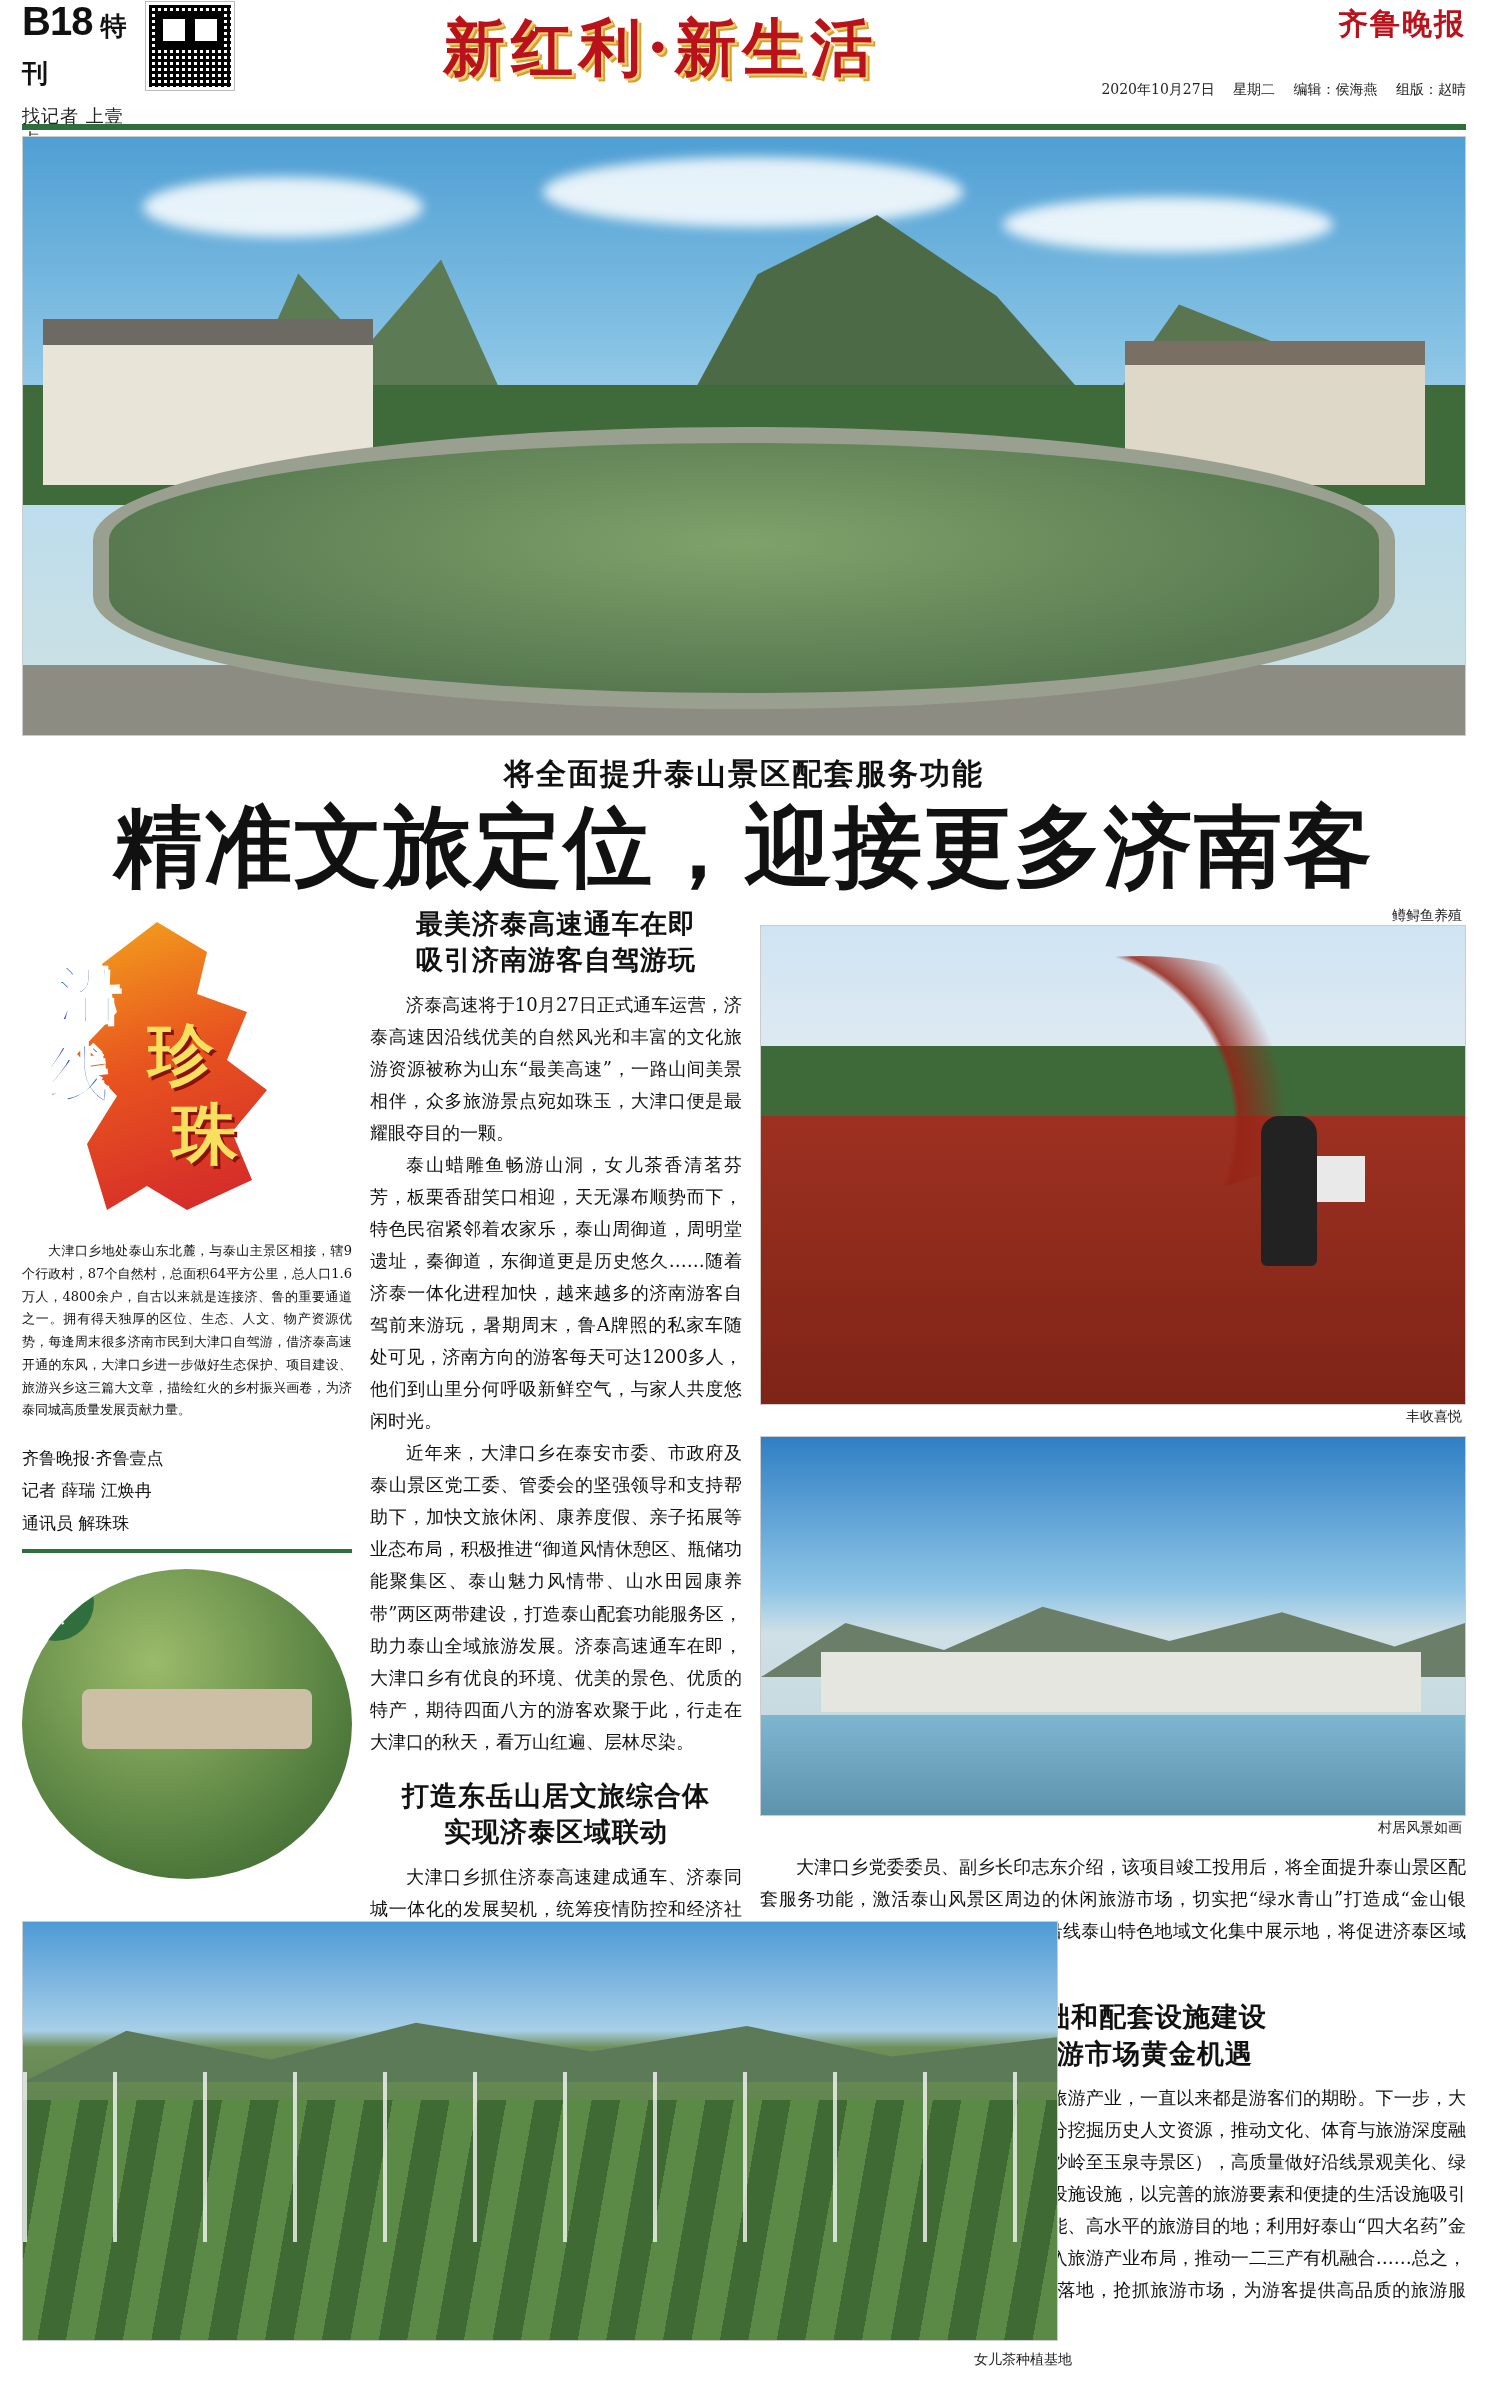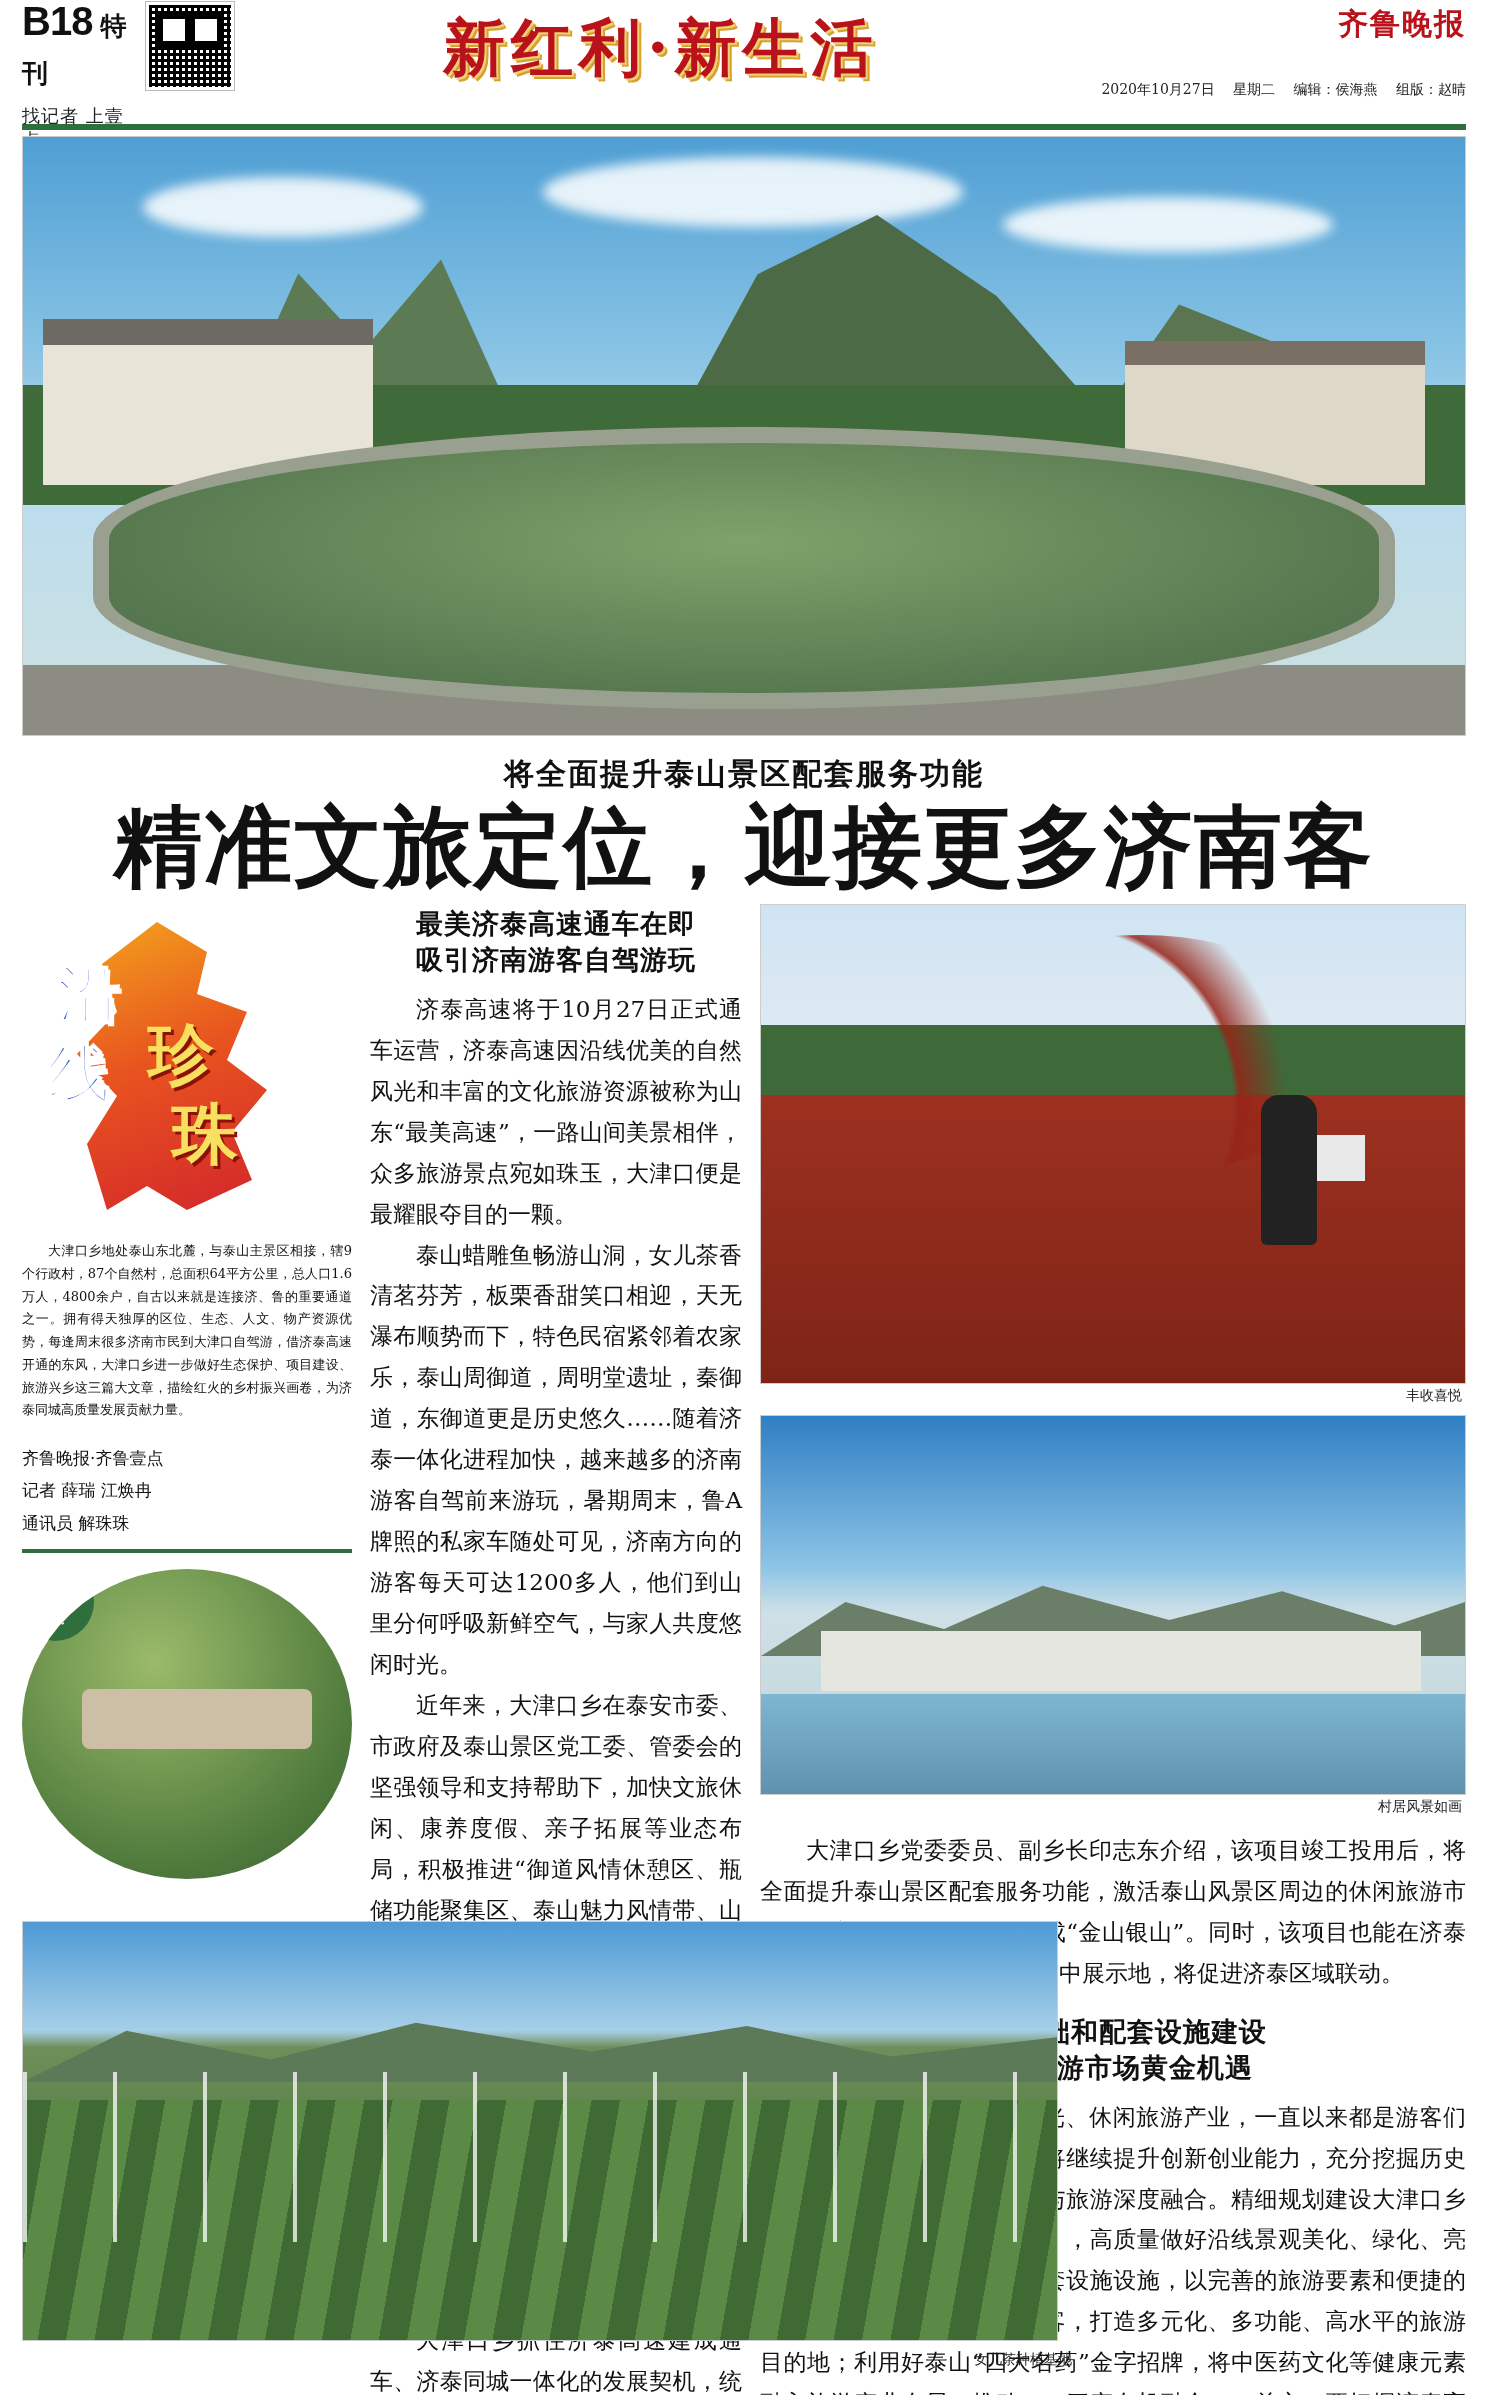--- a/index.html
+++ b/index.html
@@ -77,21 +77,21 @@
   .zhuzhu .yan{position:absolute;left:36px;top:48px;font-size:62px;font-weight:bold;color:#2f57c4;-webkit-text-stroke:2px #fff;text-shadow:3px 3px 0 #fff;}
   .zhuzhu .xian{position:absolute;left:26px;top:128px;font-size:62px;font-weight:bold;color:#2f57c4;-webkit-text-stroke:2px #fff;text-shadow:3px 3px 0 #fff;}
   .zhuzhu .zhen{position:absolute;left:126px;top:106px;font-size:66px;font-weight:bold;color:#f6e05e;text-shadow:3px 3px 0 #8c1008;}
   .zhuzhu .zhu{position:absolute;left:150px;top:186px;font-size:66px;font-weight:bold;color:#f6e05e;text-shadow:3px 3px 0 #8c1008;}
 
   .lead{font-size:13px;line-height:1.75;text-align:justify;margin-top:6px;text-indent:2em;}
   .byline{margin-top:20px;font-size:17px;line-height:1.9;}
   .greenbar{height:4px;background:#2f6f3e;margin:10px 0 14px 0;}
 
   .sub-h{font-size:27px;font-weight:bold;text-align:center;line-height:1.35;margin:2px 0 10px 0;letter-spacing:1px;}
-  .txt{font-size:23px;line-height:1.78;text-align:justify;text-indent:2em;}
+  .txt{font-size:18px;line-height:1.78;text-align:justify;text-indent:2em;}
 
   .photo{position:relative;border:1px solid #ccc;box-sizing:border-box;overflow:hidden;}
   .cap{font-size:14px;text-align:right;padding:3px 4px 0 0;color:#222;}
 
   .p-fish{height:480px;background:linear-gradient(#cfe4f2 0%,#dfeaf2 28%,#a33322 29%,#7e2417 100%);position:relative;}
   .p-fish .trees{position:absolute;left:0;right:0;top:120px;height:70px;background:#3e6a3a;}
   .p-fish .spray{position:absolute;left:170px;top:30px;width:420px;height:240px;border-radius:50%;
      background:radial-gradient(circle at 30% 70%,rgba(140,30,20,.0) 52%,rgba(150,35,22,.85) 54%,rgba(150,35,22,0) 68%);}
   .p-fish .person{position:absolute;left:500px;top:190px;width:56px;height:150px;background:#222;border-radius:18px 18px 6px 6px;}
   .p-fish .bag{position:absolute;left:556px;top:230px;width:48px;height:46px;background:#e9e9e9;}
@@ -196,20 +196,21 @@
 
       <div class="sub-h" style="margin-top:20px;">
         <div>打造东岳山居文旅综合体</div>
         <div>实现济泰区域联动</div>
       </div>
       <div class="txt">大津口乡抓住济泰高速建成通车、济泰同城一体化的发展契机，统筹疫情防控和经济社会高质量发展，提前谋划布局，充分发掘本地自然资源禀赋，精准定位发展方向、规划发展思路，选取发展项目，在各重点项目的带动下，全乡产业结构持续优化、资源转化效率不断加快，为泰山景区“二次创业”工作做出积极贡献。</div>
       <div class="txt">大津口乡与元达文化旅游发展（山东）有限公司合作，启动了东岳山居文旅综合体，致力打造泰山休闲度假基地，填补泰山休闲旅游产品的市场空缺。</div>
     </div>
 
     <div class="col-r">
+      <div class="cap">鳟鲟鱼养殖</div>
       <div class="photo p-fish">
         <div class="trees"></div>
         <div class="spray"></div>
         <div class="person"></div>
         <div class="bag"></div>
       </div>
       <div class="cap">丰收喜悦</div>
 
       <div class="photo p-lake" style="margin-top:10px;">
         <div class="ridge"></div>

